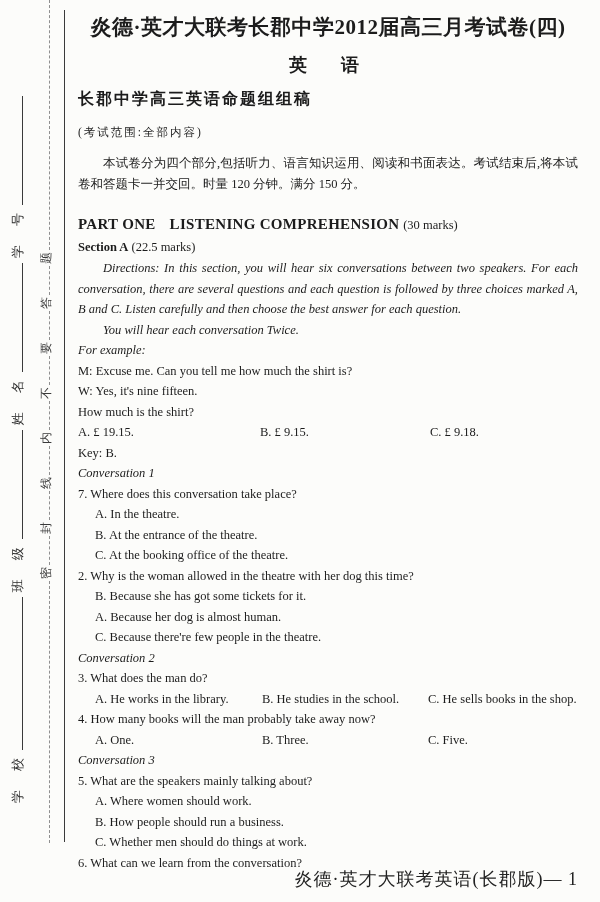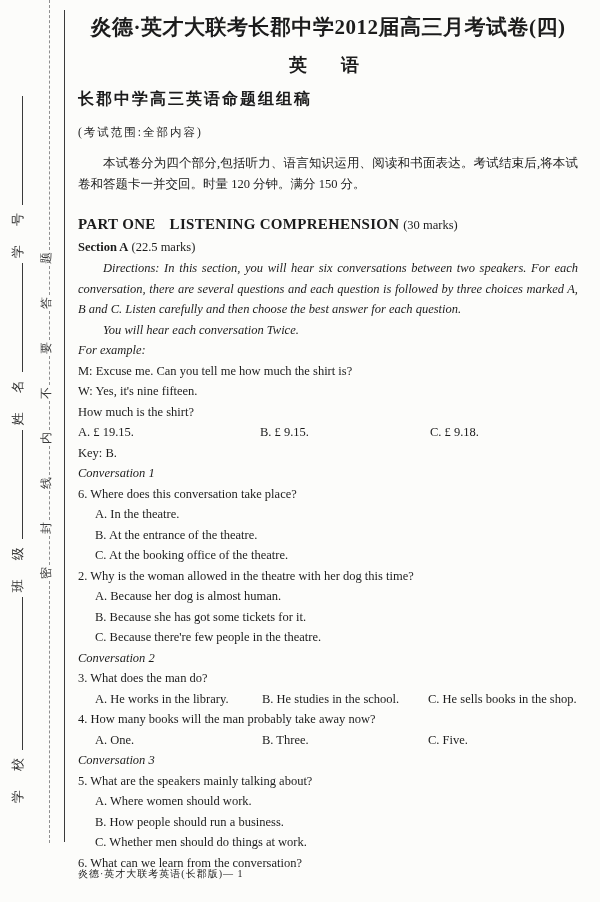--- a/index.html
+++ b/index.html
@@ -70,21 +70,21 @@
   .opt{padding-left:17px;}
   .opt-row{display:flex;}
   .opt-row .c1{width:182px;}
   .opt-row .c2{width:170px;}
   .opt-row .c3{flex:1;}
   .opt-row.indent{padding-left:17px;}
   .opt-row.indent .c1{width:167px;}
   .opt-row.indent .c2{width:166px;}
   .footer{
     position:absolute;left:78px;top:867px;width:500px;
-    text-align:left;font-size:10px;letter-spacing:1px;color:#222;
+    text-align:right;font-size:18px;letter-spacing:1px;color:#222;
   }
 </style>
 </head>
 <body>
 
 <div class="border-line"></div>
 
 <div class="form-strip">
   <span class="flabel">学　校</span>
   <span class="fline long"></span>
@@ -143,27 +143,27 @@
   <p>W: Yes, it's nine fifteen.</p>
   <p>How much is the shirt?</p>
   <div class="opt-row">
     <span class="c1">A. £ 19.15.</span>
     <span class="c2">B. £ 9.15.</span>
     <span class="c3">C. £ 9.18.</span>
   </div>
   <p>Key: B.</p>
 
   <p class="conv">Conversation 1</p>
-  <p>6. Where does this conversation take place?</p>
+  <p>7. Where does this conversation take place?</p>
   <p class="opt">A. In the theatre.</p>
   <p class="opt">B. At the entrance of the theatre.</p>
   <p class="opt">C. At the booking office of the theatre.</p>
   <p>2. Why is the woman allowed in the theatre with her dog this time?</p>
+  <p class="opt">B. Because she has got some tickets for it.</p>
   <p class="opt">A. Because her dog is almost human.</p>
-  <p class="opt">B. Because she has got some tickets for it.</p>
   <p class="opt">C. Because there're few people in the theatre.</p>
 
   <p class="conv">Conversation 2</p>
   <p>3. What does the man do?</p>
   <div class="opt-row indent">
     <span class="c1">A. He works in the library.</span>
     <span class="c2">B. He studies in the school.</span>
     <span class="c3">C. He sells books in the shop.</span>
   </div>
   <p>4. How many books will the man probably take away now?</p>

